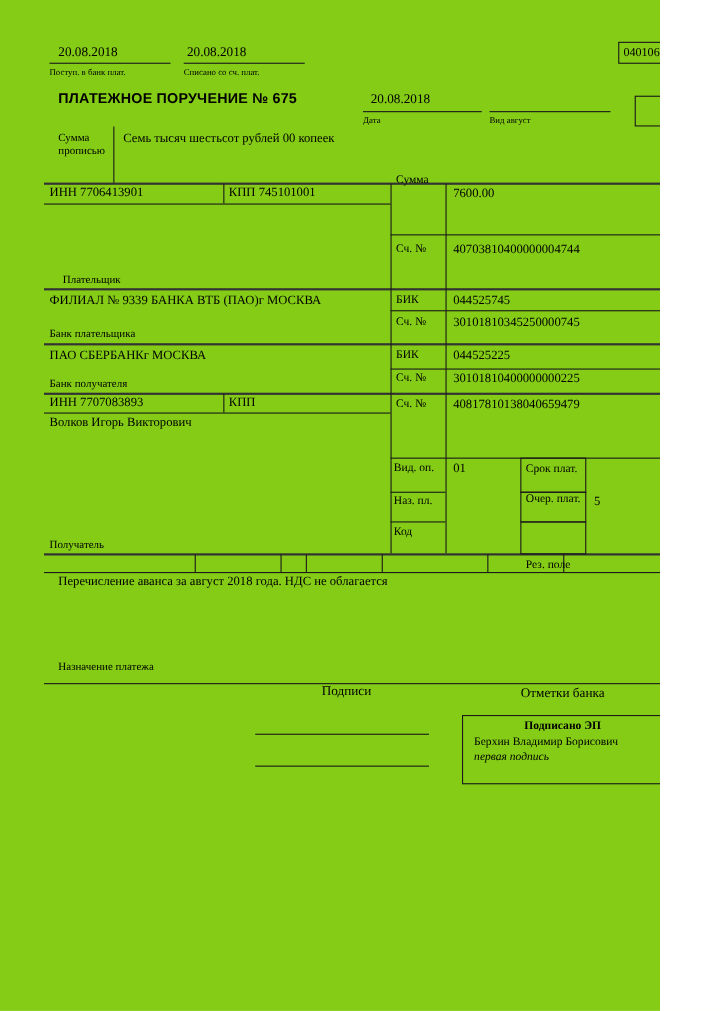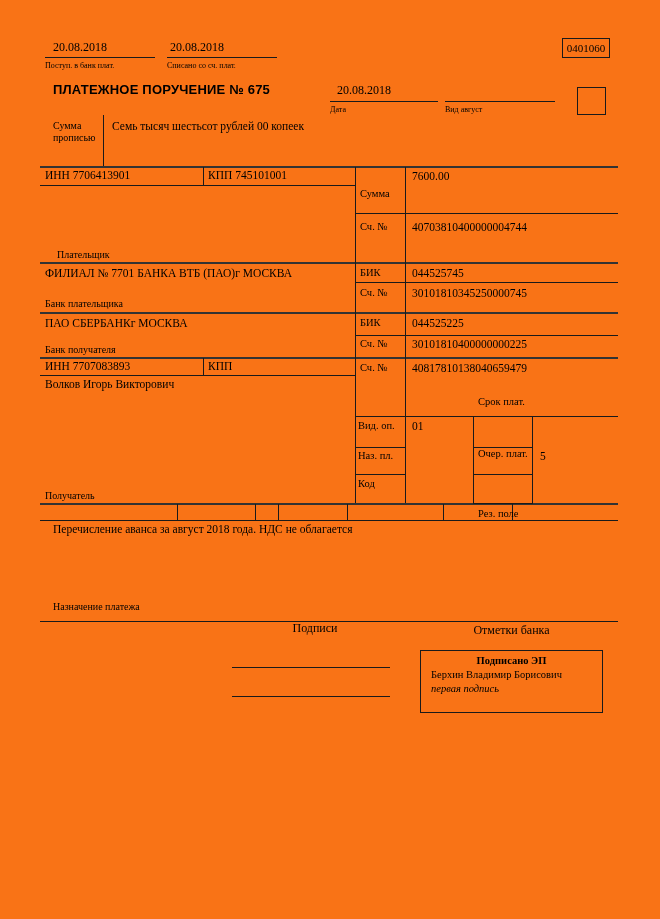--- a/index.html
+++ b/index.html
@@ -1,17 +1,17 @@
 <!DOCTYPE html>
 <html><head>
 <meta charset="utf-8">
 <style>
   html,body{margin:0;padding:0;background:#ffffff;}
   .page{
-    position:relative;width:660px;height:919px;background:#f97316;
+    position:relative;width:600px;height:919px;background:#84cc16;
     font-family:"Liberation Serif", serif;color:#000;overflow:hidden;
   }
   .txt{position:absolute;white-space:nowrap;line-height:1.15;}
   .wrap{white-space:normal;}
   .hline{position:absolute;background:#1a1a1a;height:1px;}
   .hline2{height:2px;background:#333;}
   .vline{position:absolute;background:#1a1a1a;width:1px;}
   .box{position:absolute;border:1px solid #1a1a1a;box-sizing:border-box;}
   .f8{font-size:8px;}
   .f10{font-size:10px;}
@@ -79,27 +79,27 @@
 
   <div class="vline" style="left:177px;top:504px;height:16px;"></div>
   <div class="vline" style="left:255px;top:504px;height:16px;"></div>
   <div class="vline" style="left:278px;top:504px;height:16px;"></div>
   <div class="vline" style="left:347px;top:504px;height:16px;"></div>
   <div class="vline" style="left:443px;top:504px;height:16px;"></div>
   <div class="vline" style="left:512px;top:504px;height:16px;"></div>
 
   <div class="txt f115" style="left:45px;top:169px;">ИНН 7706413901</div>
   <div class="txt f115" style="left:208px;top:169px;">КПП 745101001</div>
-  <div class="txt f105" style="left:360px;top:188px;">Сумма</div>
+  <div class="txt f105" style="left:360px;top:158px;">Сумма</div>
   <div class="txt f115" style="left:412px;top:170px;">7600.00</div>
   <div class="txt f10" style="left:45px;top:249px;margin-left:12px;">Плательщик</div>
   <div class="txt f105" style="left:360px;top:221px;">Сч. №</div>
   <div class="txt f115" style="left:412px;top:221px;">40703810400000004744</div>
 
-  <div class="txt f115" style="left:45px;top:267px;">ФИЛИАЛ № 7701 БАНКА ВТБ (ПАО)г МОСКВА</div>
+  <div class="txt f115" style="left:45px;top:267px;">ФИЛИАЛ № 9339 БАНКА ВТБ (ПАО)г МОСКВА</div>
   <div class="txt f10" style="left:45px;top:298px;">Банк плательщика</div>
   <div class="txt f105" style="left:360px;top:267px;">БИК</div>
   <div class="txt f115" style="left:412px;top:267px;">044525745</div>
   <div class="txt f105" style="left:360px;top:287px;">Сч. №</div>
   <div class="txt f115" style="left:412px;top:287px;">30101810345250000745</div>
 
   <div class="txt f115" style="left:45px;top:317px;">ПАО СБЕРБАНКг МОСКВА</div>
   <div class="txt f10" style="left:45px;top:344px;">Банк получателя</div>
   <div class="txt f105" style="left:360px;top:317px;">БИК</div>
   <div class="txt f115" style="left:412px;top:317px;">044525225</div>
@@ -109,21 +109,21 @@
   <div class="txt f115" style="left:45px;top:360px;">ИНН 7707083893</div>
   <div class="txt f115" style="left:208px;top:360px;">КПП</div>
   <div class="txt f105" style="left:360px;top:362px;">Сч. №</div>
   <div class="txt f115" style="left:412px;top:362px;">40817810138040659479</div>
   <div class="txt f115" style="left:45px;top:378px;">Волков Игорь Викторович</div>
   <div class="txt f10" style="left:45px;top:490px;">Получатель</div>
 
   <div class="txt f105" style="left:358px;top:420px;">Вид. оп.</div>
   <div class="txt f115" style="left:412px;top:420px;">01</div>
   <div class="box" style="left:473px;top:416px;width:60px;height:32px;"></div>
-  <div class="txt f105 wrap" style="left:478px;top:396px;width:50px;">Срок плат.</div>
+  <div class="txt f105 wrap" style="left:478px;top:421px;width:50px;">Срок плат.</div>
   <div class="txt f105" style="left:358px;top:450px;">Наз. пл.</div>
   <div class="box" style="left:473px;top:447px;width:60px;height:28px;"></div>
   <div class="txt f105 wrap" style="left:478px;top:448px;width:50px;">Очер. плат.</div>
   <div class="txt f115" style="left:540px;top:450px;">5</div>
   <div class="txt f105" style="left:358px;top:478px;">Код</div>
   <div class="box" style="left:473px;top:474px;width:60px;height:30px;"></div>
   <div class="txt f105" style="left:478px;top:478px;margin-top:30px;">Рез. поле</div>
 
   <div class="txt f115" style="left:53px;top:523px;">Перечисление аванса за август 2018 года. НДС не облагается</div>
   <div class="txt f10" style="left:53px;top:601px;">Назначение платежа</div>

